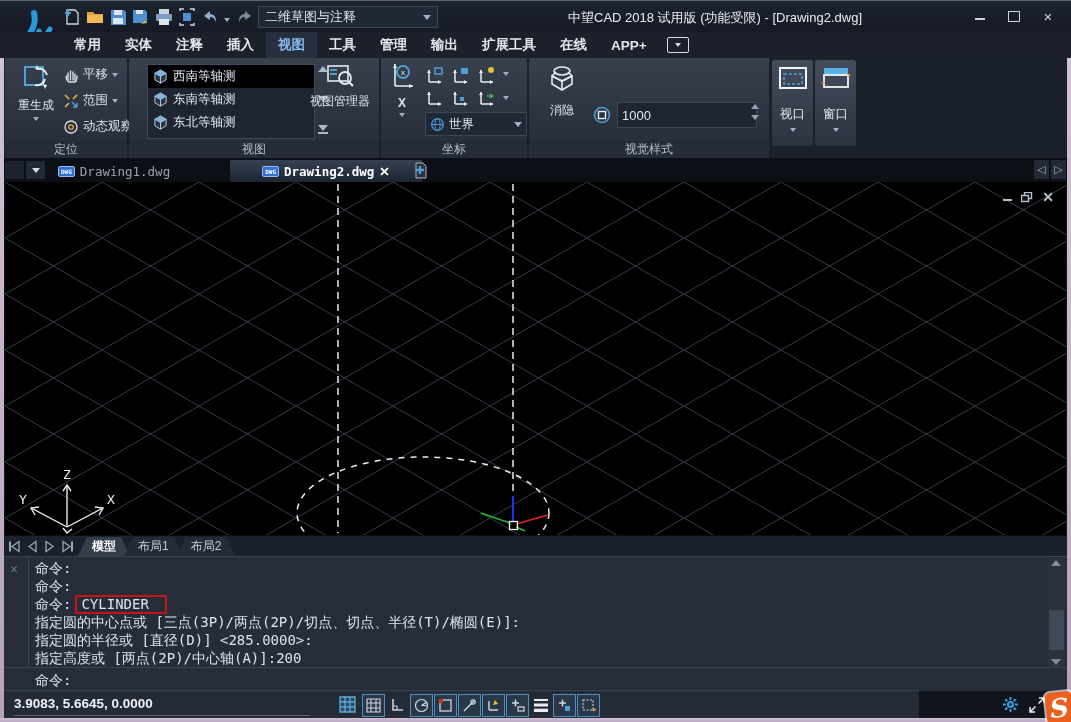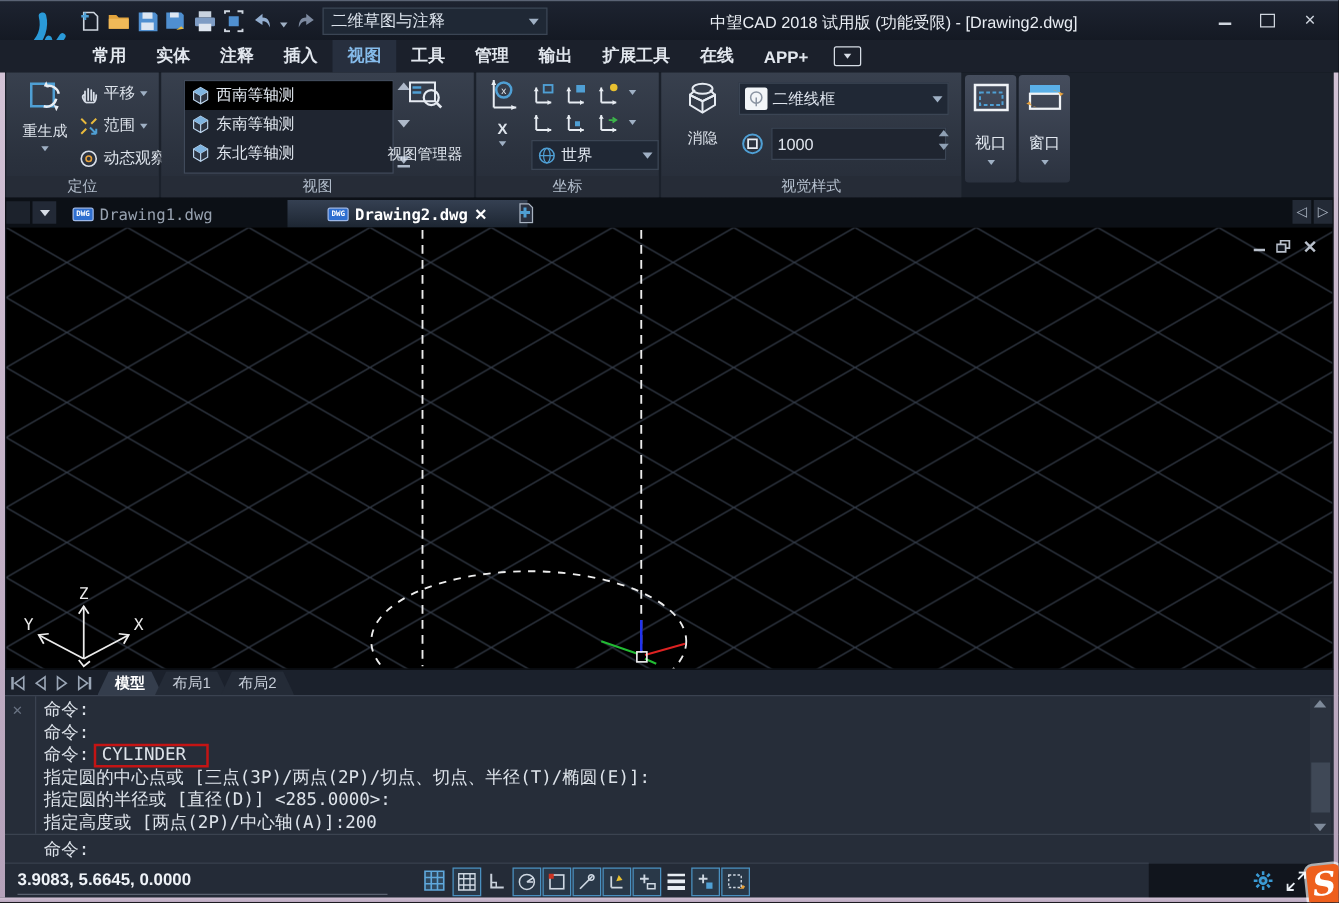--- a/index.html
+++ b/index.html
@@ -249,21 +249,21 @@
         </span>
       </div>
       <div class="bigbtn" style="left:176px;top:4px;width:70px;">
         <svg width="30" height="30" viewBox="0 0 30 30">
           <rect x="3" y="4" width="20" height="15" fill="none" stroke="#e6ebf2" stroke-width="1.6"></rect>
           <rect x="5" y="7" width="7" height="2" fill="#4f9fd4"></rect>
             <rect x="5" y="11" width="7" height="2" fill="#4f9fd4"></rect>
           <circle cx="20" cy="16" r="6" fill="none" stroke="#e6ebf2" stroke-width="1.8"></circle>
           <path d="M24.5 20.5 L28 24" stroke="#e6ebf2" stroke-width="2.2"></path>
         </svg>
-        <span style="margin-top:23px;white-space:nowrap;">视图管理器</span>
+        <span style="margin-top:1px;white-space:nowrap;">视图管理器</span>
       </div>
       <div class="plabel">视图</div>
     </div>
 
     <div class="panel" style="left:381px;width:146px;">
       <div class="bigbtn" style="left:2px;top:4px;width:38px;">
         <svg width="30" height="30" viewBox="0 0 30 30">
           <path d="M8 2v22M8 24h18" stroke="#e8edf3" stroke-width="1.6"></path>
           <path d="M8 2l-2 4h4zM26 24l-4-2v4z" fill="#e8edf3"></path>
           <circle cx="16" cy="10" r="6" fill="none" stroke="#4f9fd4" stroke-width="2"></circle>
@@ -320,30 +320,20 @@
 
     <div class="panel" style="left:529px;width:240px;">
       <div class="bigbtn" style="left:12px;top:6px;width:42px;">
         <svg width="30" height="30" viewBox="0 0 30 30">
           <ellipse cx="15" cy="7" rx="8" ry="4" fill="none" stroke="#e6ebf2" stroke-width="1.6"></ellipse>
           <path d="M5 12 l4-4 M25 12 l-4-4 M5 12 v8 l10 6 10-6 v-8 l-10 5 z" fill="none" stroke="#e6ebf2" stroke-width="1.6"></path>
           <path d="M5 12 l10 5 10-5" fill="none" stroke="#e6ebf2" stroke-width="1.6"></path>
             <path d="M15 17v9" stroke="#e6ebf2" stroke-width="1.6"></path>
         </svg>
         <span style="margin-top:8px;">消隐</span>
-      </div>
-      <div class="combo" style="left:62px;top:8px;width:158px;height:24px;">
-        <span class="cc" style="width:18px;height:18px;background:#f2f5f8;border-radius:2px;">
-          <svg width="14" height="14" viewBox="0 0 14 14">
-              <circle cx="7" cy="6" r="4.5" fill="none" stroke="#8a94a2" stroke-width="1.2"></circle>
-              <path d="M7 6v7" stroke="#8a94a2" stroke-width="1.2"></path>
-            </svg>
-        </span>
-        <span style="flex:1;">二维线框</span>
-        <span class="caret"></span>
       </div>
       <svg class="abs" style="left:64px;top:48px;" width="18" height="18" viewBox="0 0 18 18">
           <circle cx="9" cy="9" r="7.5" fill="none" stroke="#4f9fd4" stroke-width="1.6"></circle>
           <rect x="5.5" y="5.5" width="7" height="7" fill="none" stroke="#e8edf3" stroke-width="1.4"></rect>
         </svg>
       <div class="combo" style="left:88px;top:44px;width:130px;height:24px;background:#1f2530;">
         <span style="font-size:13px;">1000</span>
       </div>
       <div class="abs" style="left:222px;top:46px;display:flex;flex-direction:column;gap:6px;">
         <span class="tri-up" style="border-bottom-color:#8fa0b4;border-left-width:4px;border-right-width:4px;border-bottom-width:5px;"></span>

